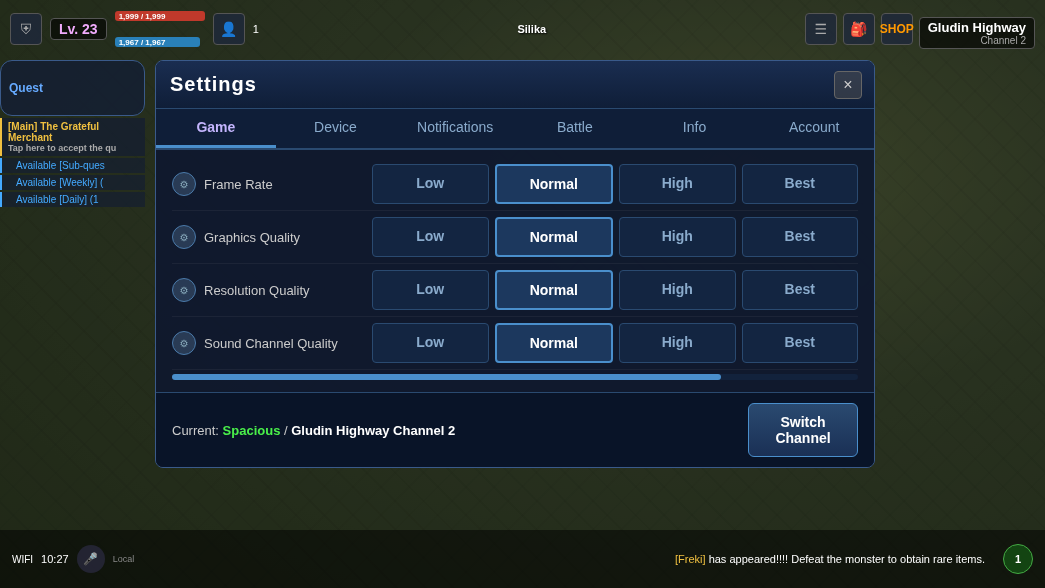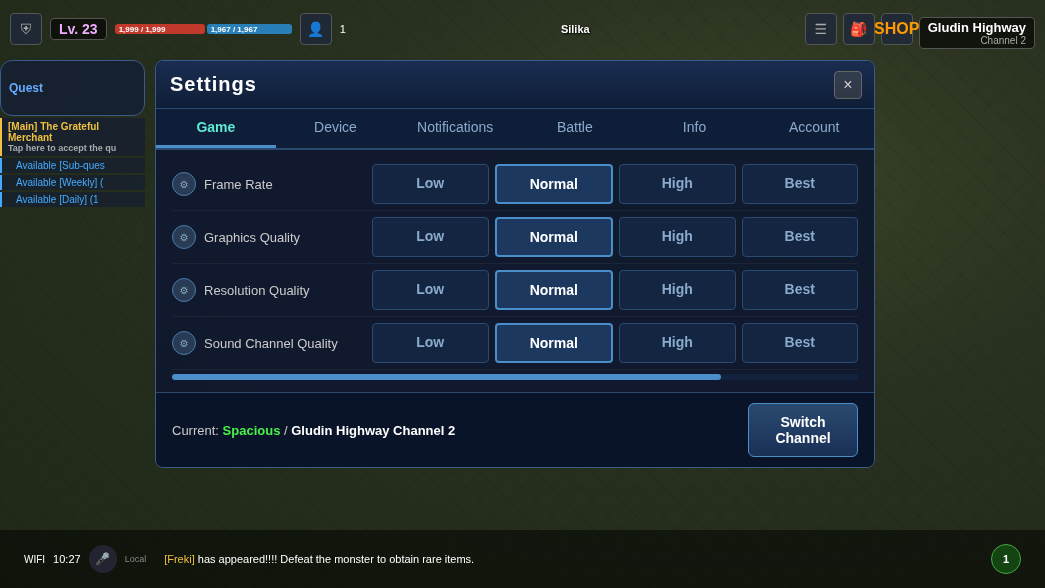--- a/index.html
+++ b/index.html
@@ -63,22 +63,22 @@
       border: 1px solid #555;
       border-radius: 4px;
       padding: 2px 8px;
       color: #f0abfc;
       font-size: 14px;
       font-weight: bold;
     }
 
     .hp-bars {
       display: flex;
-      flex-direction: row;
-      gap: 2px;
+      flex-direction: column;
+      gap: 16px;
     }
 
     .hp-bar {
       height: 10px;
       border-radius: 3px;
       display: flex;
       align-items: center;
       padding: 0 4px;
     }
 
@@ -134,22 +134,23 @@
     
     .bottom-hud {
       position: absolute;
       bottom: 0;
       left: 0;
       right: 0;
       height: 58px;
       background: rgba(0,0,0,0.5);
       display: flex;
       align-items: center;
-      padding: 4px 24px;
+      padding: 4px 12px;
       gap: 8px;
+      text-align: right;
     }
 
     .wifi-text {
       color: #fff;
       font-size: 10px;
     }
 
     .time-text {
       color: #fff;
       font-size: 11px;
@@ -264,21 +265,21 @@
       padding: 10px 5px;
       text-align: center;
       color: #8aabcc;
       font-size: 14px;
       cursor: pointer;
       border-bottom: 3px solid transparent;
       transition: all 0.2s;
     }
 
     .tab.active {
-      color: #5eead4;
+      color: #c4b5fd;
       border-bottom: 3px solid #4a8fcc;
       font-weight: bold;
     }
 
     .dialog-body {
       padding: 8px 16px;
     }
 
     .setting-row {
       display: flex;
@@ -418,21 +419,21 @@
     <div class="hud-icon">👤</div>
     <span style="color:#fff;font-size:11px;">1</span>
   </div>
 
   <div class="hud-center">Silika</div>
 
   <div class="hud-right">
     <div class="hud-icon">☰</div>
     <div class="hud-icon">🎒</div>
     <div class="hud-icon">
-      <span style="color:#f90;font-size:16px;font-weight:bold;">SHOP</span>
+      <span style="color:#f90;font-size:12px;font-weight:bold;">SHOP</span>
     </div>
     <div class="location-box">
       <div class="location-name">Gludin Highway</div>
       <div class="channel-info">Channel 2</div>
     </div>
   </div>
 </div>
 
 <div class="left-sidebar">
   <div class="quest-btn">Quest</div>

